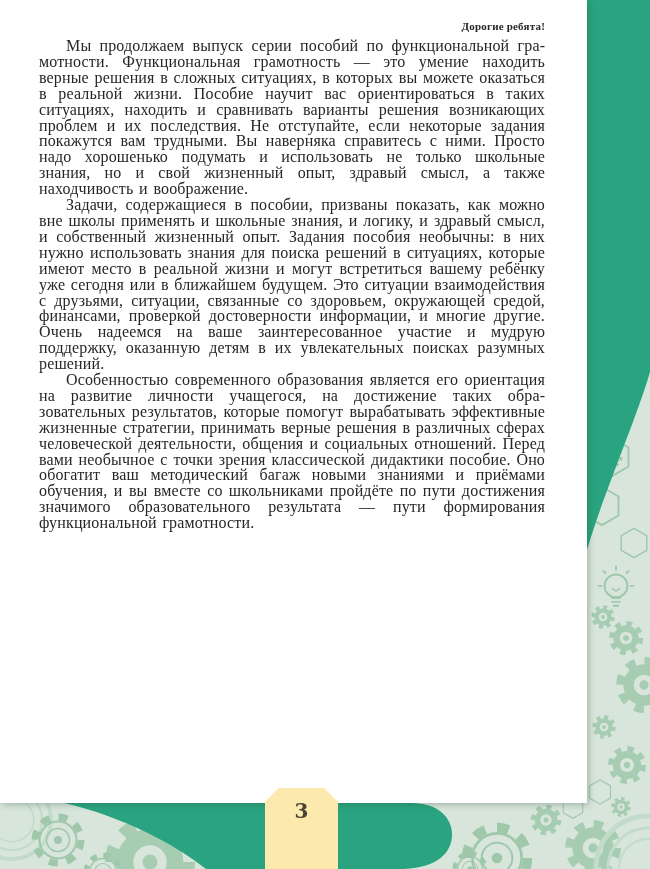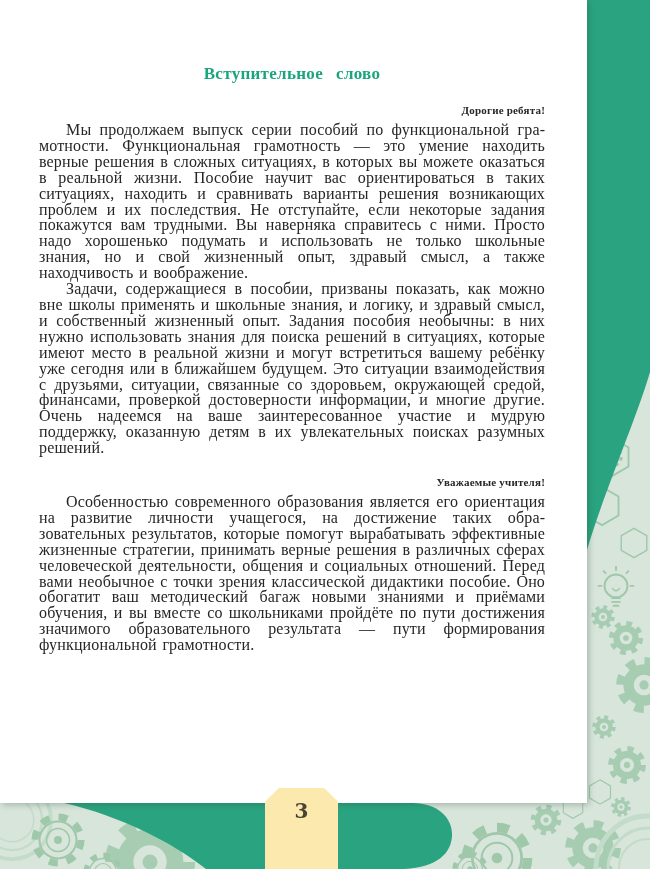--- a/index.html
+++ b/index.html
@@ -116,33 +116,31 @@
   </svg>
 
   <svg class="layer teal-layer" width="650" height="869" viewBox="0 0 650 869">
     <path d="M587,0 L650,0 L650,372 C636,420 604,492 587,550 Z" style="fill:var(--accent-teal)"></path>
     <path d="M64,803 C120,816 172,842 206,869 L404,869 C438,867 451,853 452,836 C453,818 438,803 412,803 Z" style="fill:var(--accent-teal)"></path>
   </svg>
 
   <div class="page">
     <div class="page-inner">
 
-      <div class="doc-title">Вступительное слово</div>
 
       <section>
         <div class="section-heading">Дорогие ребята!</div>
         <p class="section-body">Мы продолжаем выпуск серии пособий по функциональной гра­мотности. Функциональная грамотность — это умение находить верные решения в сложных ситуациях, в которых вы можете ока­заться в реальной жизни. Пособие научит вас ориентироваться в таких ситуациях, находить и сравнивать варианты решения воз­никающих проблем и их последствия. Не отступайте, если неко­торые задания покажутся вам трудными. Вы наверняка справитесь с ними. Просто надо хорошенько подумать и использовать не только школьные знания, но и свой жизненный опыт, здравый смысл, а также находчивость и воображение.</p>
       </section>
 
       <section>
         <p class="section-body">Задачи, содержащиеся в пособии, призваны показать, как мож­но вне школы применять и школьные знания, и логику, и здра­вый смысл, и собственный жизненный опыт. Задания пособия не­обычны: в них нужно использовать знания для поиска решений в ситуациях, которые имеют место в реальной жизни и могут встретиться вашему ребёнку уже сегодня или в ближайшем буду­щем. Это ситуации взаимодействия с друзьями, ситуации, связан­ные со здоровьем, окружающей средой, финансами, проверкой до­стоверности информации, и многие другие. Очень надеемся на ва­ше заинтересованное участие и мудрую поддержку, оказанную детям в их увлекательных поисках разумных решений.</p>
       </section>
 
       <section>
-        <div class="section-heading">Уважаемые учителя!</div>
         <p class="section-body">Особенностью современного образования является его ориента­ция на развитие личности учащегося, на достижение таких обра­зовательных результатов, которые помогут вырабатывать эффек­тивные жизненные стратегии, принимать верные решения в раз­личных сферах человеческой деятельности, общения и социальных отношений. Перед вами необычное с точки зрения классической дидактики пособие. Оно обогатит ваш методический багаж новыми знаниями и приёмами обучения, и вы вместе со школьниками пройдёте по пути достижения значимого образовательного резуль­тата — пути формирования функциональной грамотности.</p>
       </section>
 
     </div>
   </div>
 
   <div class="page-tab">
     <div class="page-num">3</div>
   </div>
 

